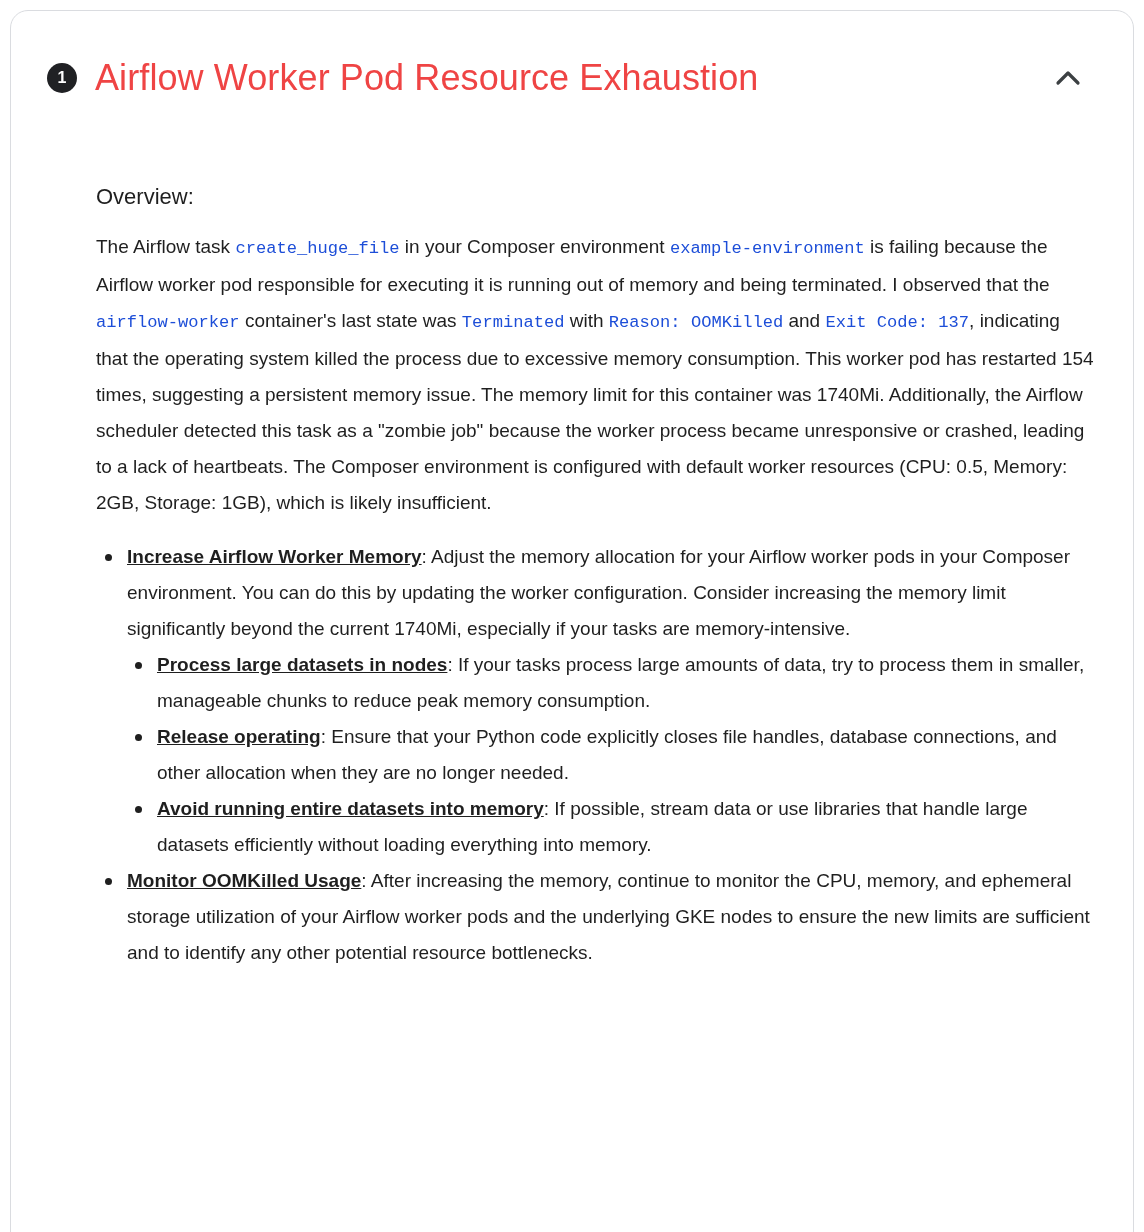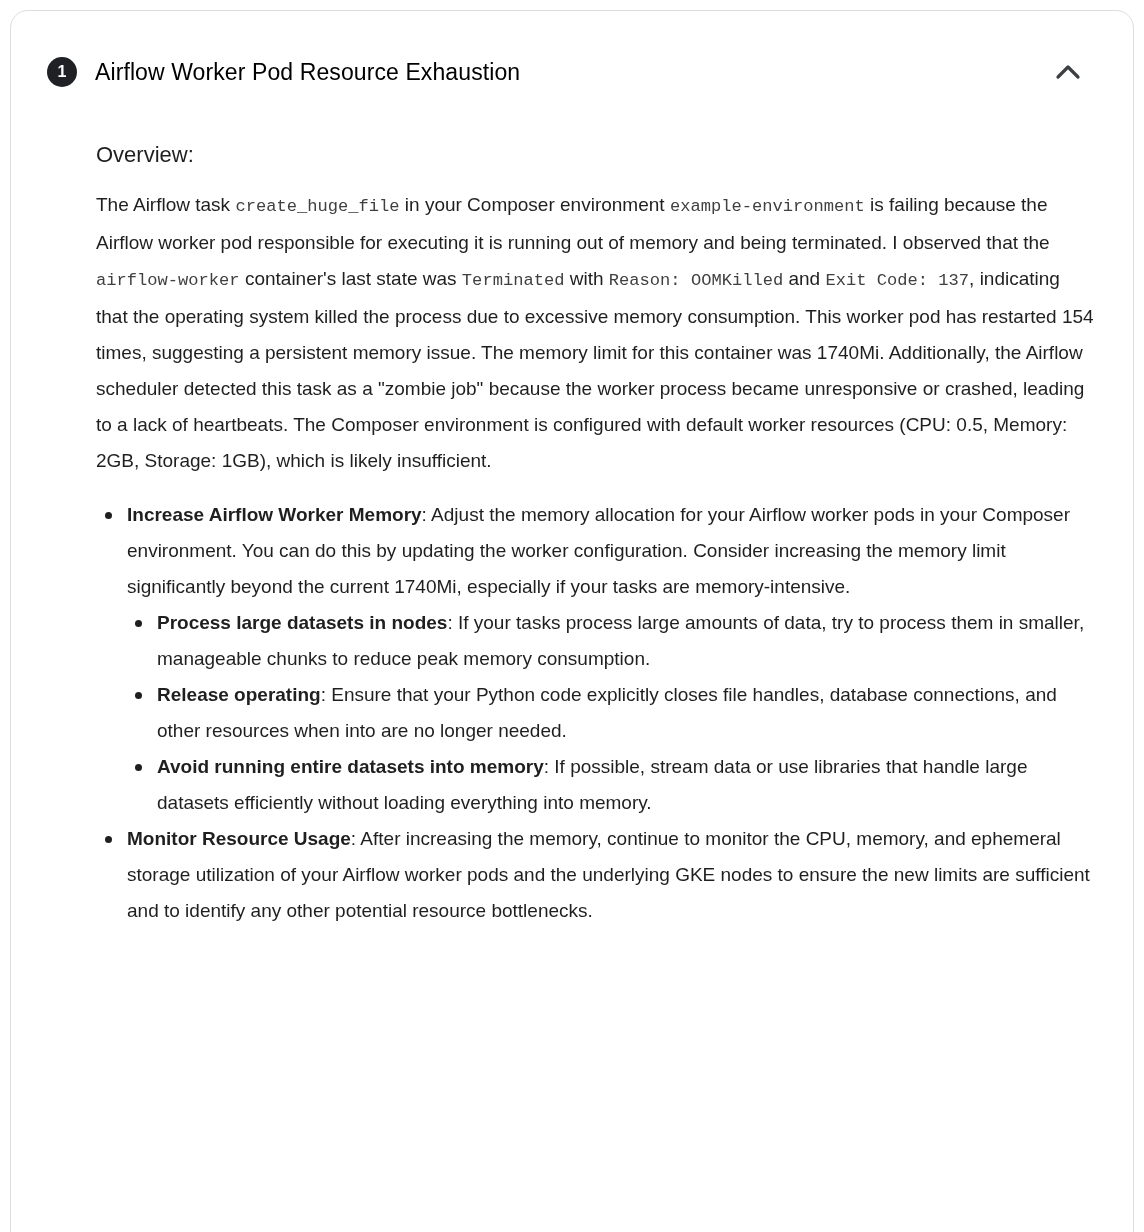--- a/index.html
+++ b/index.html
@@ -35,23 +35,23 @@
     background: #202124;
     color: #ffffff;
     font-size: 16px;
     font-weight: 700;
     display: flex;
     align-items: center;
     justify-content: center;
     line-height: 1;
   }
   .title {
-    font-size: 23px;
+    font-size: 36px;
     font-weight: 400;
-    color: #000000;
+    color: #ef4444;
     letter-spacing: 0.1px;
     flex: 1 1 auto;
   }
   .collapse-btn {
     flex: 0 0 auto;
     background: none;
     border: none;
     padding: 4px;
     margin-right: 12px;
     cursor: pointer;
@@ -61,33 +61,33 @@
   }
   .card-body {
     margin-left: 49px;
     width: 1000px;
   }
   .section-heading {
     font-size: 22px;
     font-weight: 500;
     color: #1f1f1f;
     line-height: 28px;
-    margin: 54px 0 0 0;
+    margin: 84px 0 0 0;
   }
   .overview-paragraph {
     margin-top: 18px;
     font-size: 19px;
     line-height: 36px;
     color: #1f1f1f;
   }
   .overview-paragraph code,
   .fix-item code {
     font-family: "Liberation Mono", "DejaVu Sans Mono", monospace;
     font-size: 0.9em;
-    color: #404040;
+    color: #1d4ed8;
     background: none;
   }
   .fixes-heading {
     margin-top: 42px;
   }
   .fix-list {
     margin-top: 18px;
   }
   .fix-item {
     position: relative;
@@ -104,20 +104,21 @@
     width: 7px;
     height: 7px;
     border-radius: 50%;
     background: #1f1f1f;
   }
   .fix-item.level-2 {
     margin-left: 30px;
   }
   .fix-item strong {
     font-weight: 700;
+    text-decoration: underline;
   }
   .chevron-svg {
     display: block;
   }
 </style>
 </head>
 <body>
 
 <div class="card">
 
@@ -136,19 +137,19 @@
   <div class="card-body">
 
     <div class="section-heading">Overview:</div>
 
     <div class="overview-paragraph"><span>The Airflow task </span><code>create_huge_file</code><span> in your Composer environment </span><code>example-environment</code><span> is failing because the Airflow worker pod responsible for executing it is running out of memory and being terminated. I observed that the </span><code>airflow-worker</code><span> container's last state was </span><code>Terminated</code><span> with </span><code>Reason: OOMKilled</code><span> and </span><code>Exit Code: 137</code><span>, indicating that the operating system killed the process due to excessive memory consumption. This worker pod has restarted 154 times, suggesting a persistent memory issue. The memory limit for this container was 1740Mi. Additionally, the Airflow scheduler detected this task as a "zombie job" because the worker process became unresponsive or crashed, leading to a lack of heartbeats. The Composer environment is configured with default worker resources (CPU: 0.5, Memory: 2GB, Storage: 1GB), which is likely insufficient.</span></div>
 
 
     <div class="fix-list">
         <div class="fix-item level-1"><strong>Increase Airflow Worker Memory</strong><span>: Adjust the memory allocation for your Airflow worker pods in your Composer environment. You can do this by updating the worker configuration. Consider increasing the memory limit significantly beyond the current 1740Mi, especially if your tasks are memory-intensive.</span></div>
         <div class="fix-item level-2"><strong>Process large datasets in nodes</strong><span>: If your tasks process large amounts of data, try to process them in smaller, manageable chunks to reduce peak memory consumption.</span></div>
-        <div class="fix-item level-2"><strong>Release operating</strong><span>: Ensure that your Python code explicitly closes file handles, database connections, and other resources when into are no longer needed.</span></div>
+        <div class="fix-item level-2"><strong>Release operating</strong><span>: Ensure that your Python code explicitly closes file handles, database connections, and other allocation when they are no longer needed.</span></div>
         <div class="fix-item level-2"><strong>Avoid running entire datasets into memory</strong><span>: If possible, stream data or use libraries that handle large datasets efficiently without loading everything into memory.</span></div>
-        <div class="fix-item level-1"><strong>Monitor Resource Usage</strong><span>: After increasing the memory, continue to monitor the CPU, memory, and ephemeral storage utilization of your Airflow worker pods and the underlying GKE nodes to ensure the new limits are sufficient and to identify any other potential resource bottlenecks.</span></div>
+        <div class="fix-item level-1"><strong>Monitor OOMKilled Usage</strong><span>: After increasing the memory, continue to monitor the CPU, memory, and ephemeral storage utilization of your Airflow worker pods and the underlying GKE nodes to ensure the new limits are sufficient and to identify any other potential resource bottlenecks.</span></div>
       </div>
 
   </div>
 </div>
 
 </body></html>

